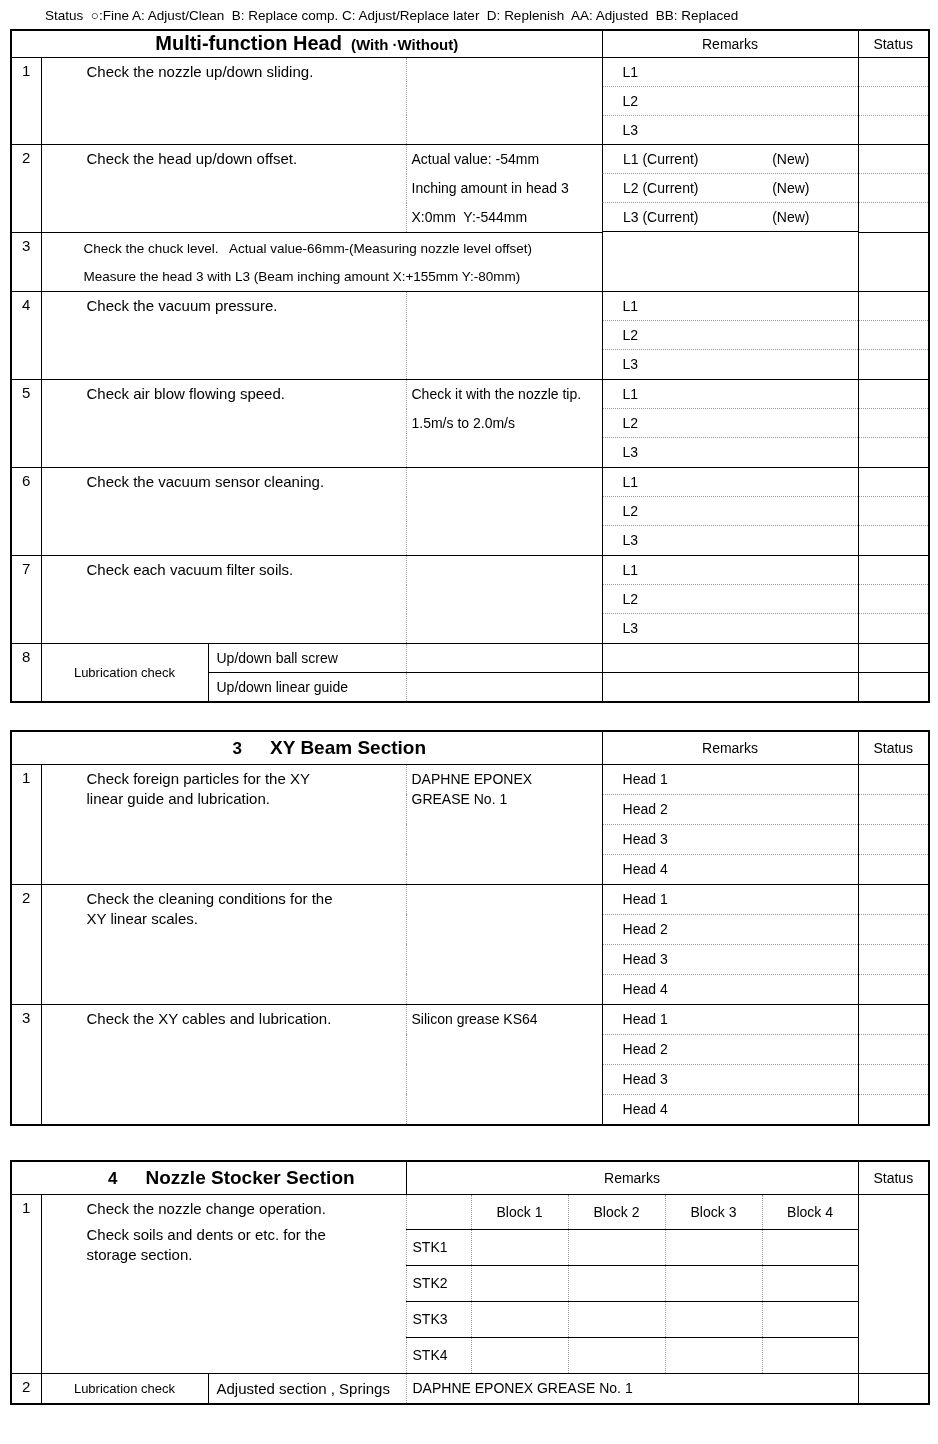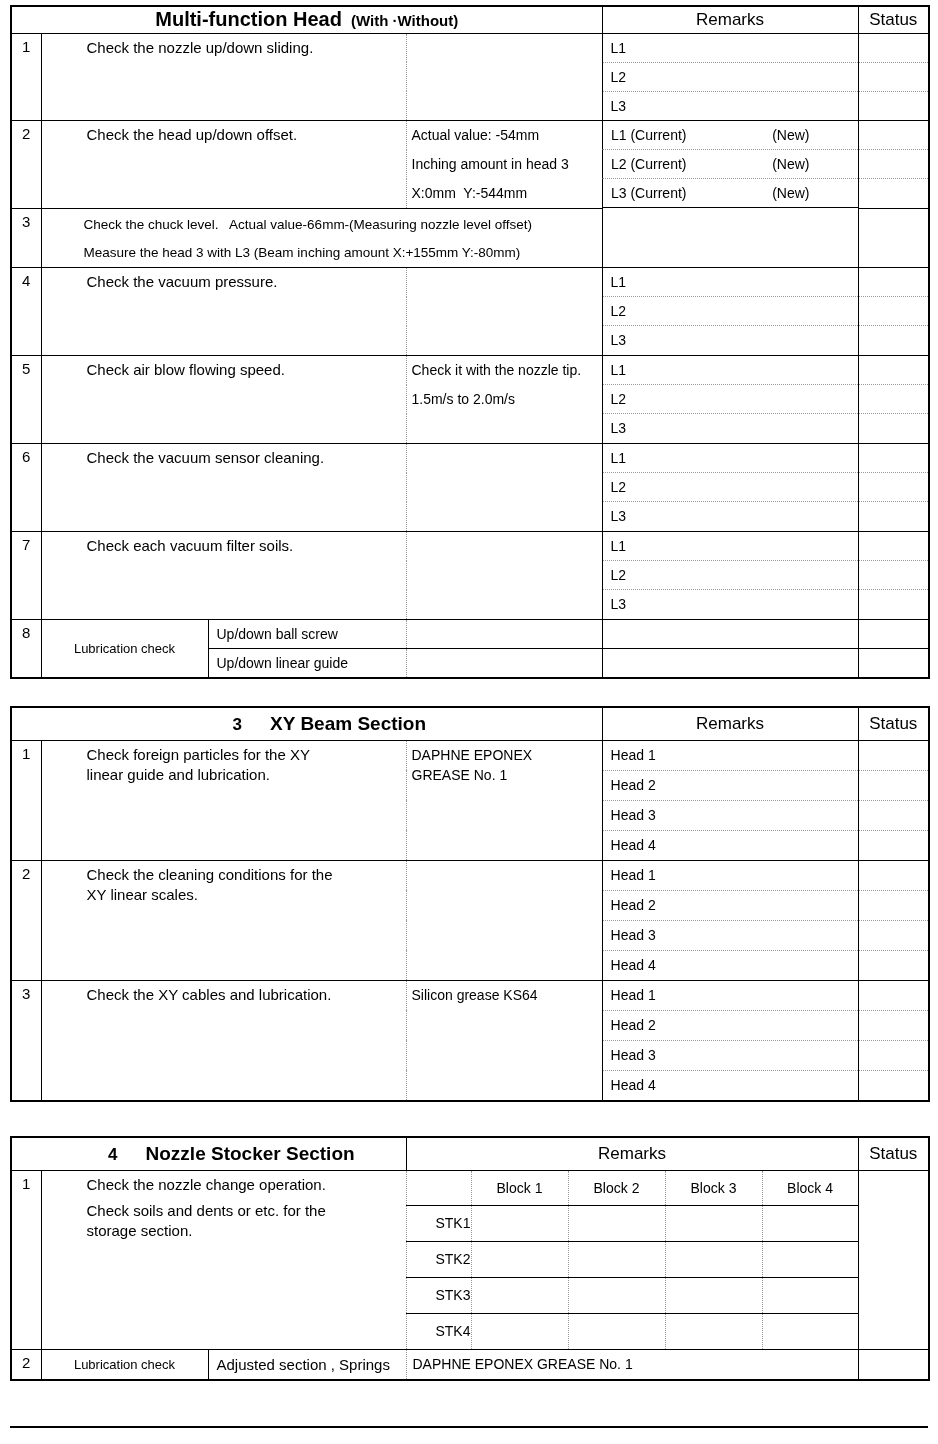--- a/index.html
+++ b/index.html
@@ -12,49 +12,50 @@
   .bl-s{border-left:1px solid #000;}
   .bl-d{border-left:1px dotted #999;}
   .bb-s{border-bottom:1px solid #000;}
   .bb-d{border-bottom:1px dotted #999;}
   .t1-title-cell{text-align:center;}
   .t1-title{font-weight:bold;font-size:20px;}
   .t1-sub{font-weight:bold;font-size:15px;margin-left:5px;}
   .sec-title-cell{padding-left:45px;}
   .sec-num{font-weight:bold;font-size:17px;}
   .sec-title{font-weight:bold;font-size:19px;margin-left:24px;}
-  .hcell{text-align:center;font-size:17px;}
+  .hcell{text-align:center;font-size:14px;}
   .num{text-align:center;font-size:15px;padding-top:4px;}
   .desc{padding:4px 6px 0 45px;font-size:15px;line-height:20px;}
   .preline{white-space:pre-line;}
   .gap{margin-top:6px;}
   .desc3{padding:2px 6px 0 42px;font-size:13.5px;line-height:28px;}
   .desc3 div{white-space:pre;}
   .detail{font-size:14px;}
   .dline{height:29px;line-height:29px;padding-left:5px;white-space:pre;}
   .dtop{padding:4px 4px 0 5px;line-height:20px;}
-  .mark{font-size:14px;padding-left:8px;}
+  .mark{font-size:14px;padding-left:20px;}
   .t1m{line-height:28px;}
   .t2m{line-height:29px;}
   .markflex{display:flex;justify-content:space-between;padding-right:48px;}
   .item{font-size:14px;padding-left:8px;line-height:28px;}
   .lub{font-size:13px;text-align:center;vertical-align:middle;}
   .gridhead{font-size:14px;text-align:center;line-height:34px;}
-  .gridlabel{font-size:14px;padding-left:6px;line-height:34px;text-align:right;}
+  .gridlabel{font-size:14px;padding-left:6px;line-height:34px;}
   .item2{font-size:15px;padding-left:8px;line-height:29px;}
   .detail2{font-size:14px;padding-left:6px;line-height:29px;}
   .mt1{margin-bottom:27px;}
   .mt2{margin-bottom:34px;}
   .bottom-rule{margin-top:45px;border-top:2px solid #000;width:918px;height:0;}
 </style>
 </head>
 <body>
 
 <div class="page">
 
+  <div class="legend">Status  ○:Fine A: Adjust/Clean  B: Replace comp. C: Adjust/Replace later  D: Replenish  AA: Adjusted  BB: Replaced</div>
 
   <table class="sheet mt1">
     <colgroup>
         <col style="width:30px">
         <col style="width:167px">
         <col style="width:198px">
         <col style="width:196px">
         <col style="width:256px">
         <col style="width:71px">
       </colgroup>

